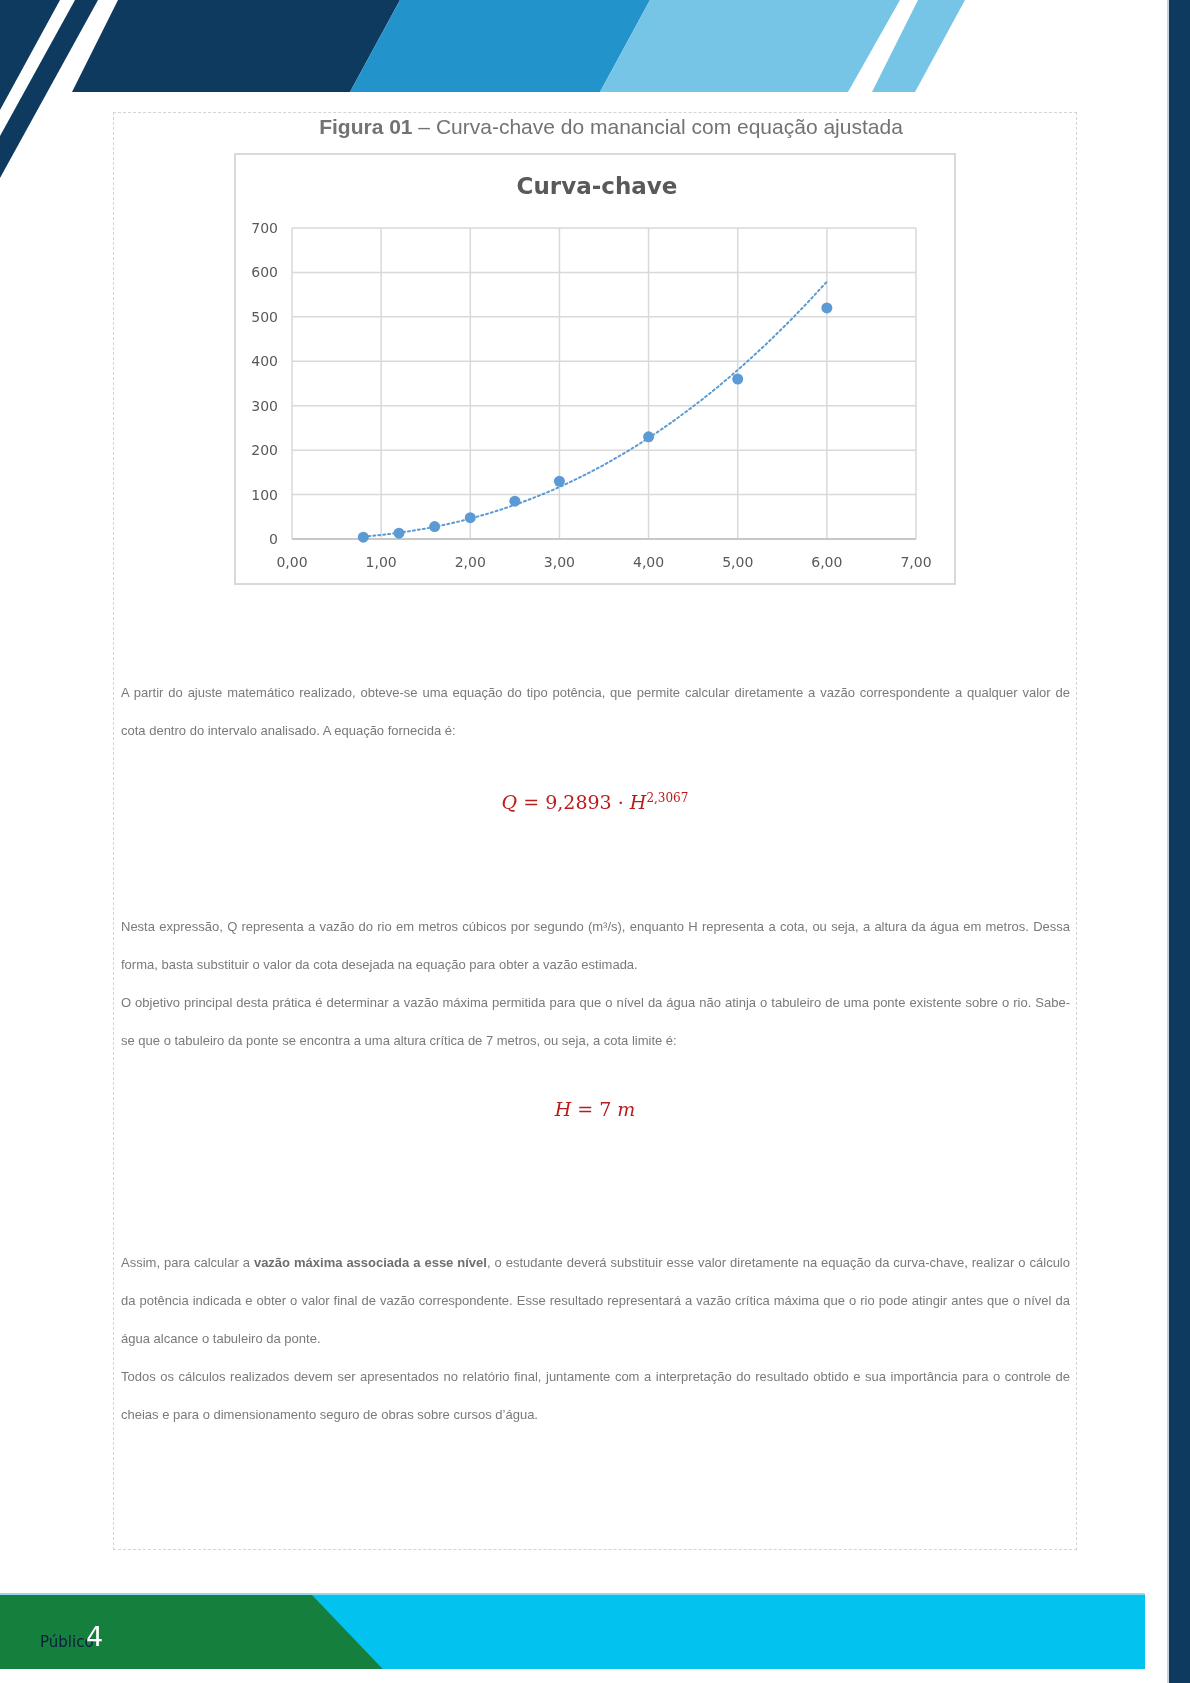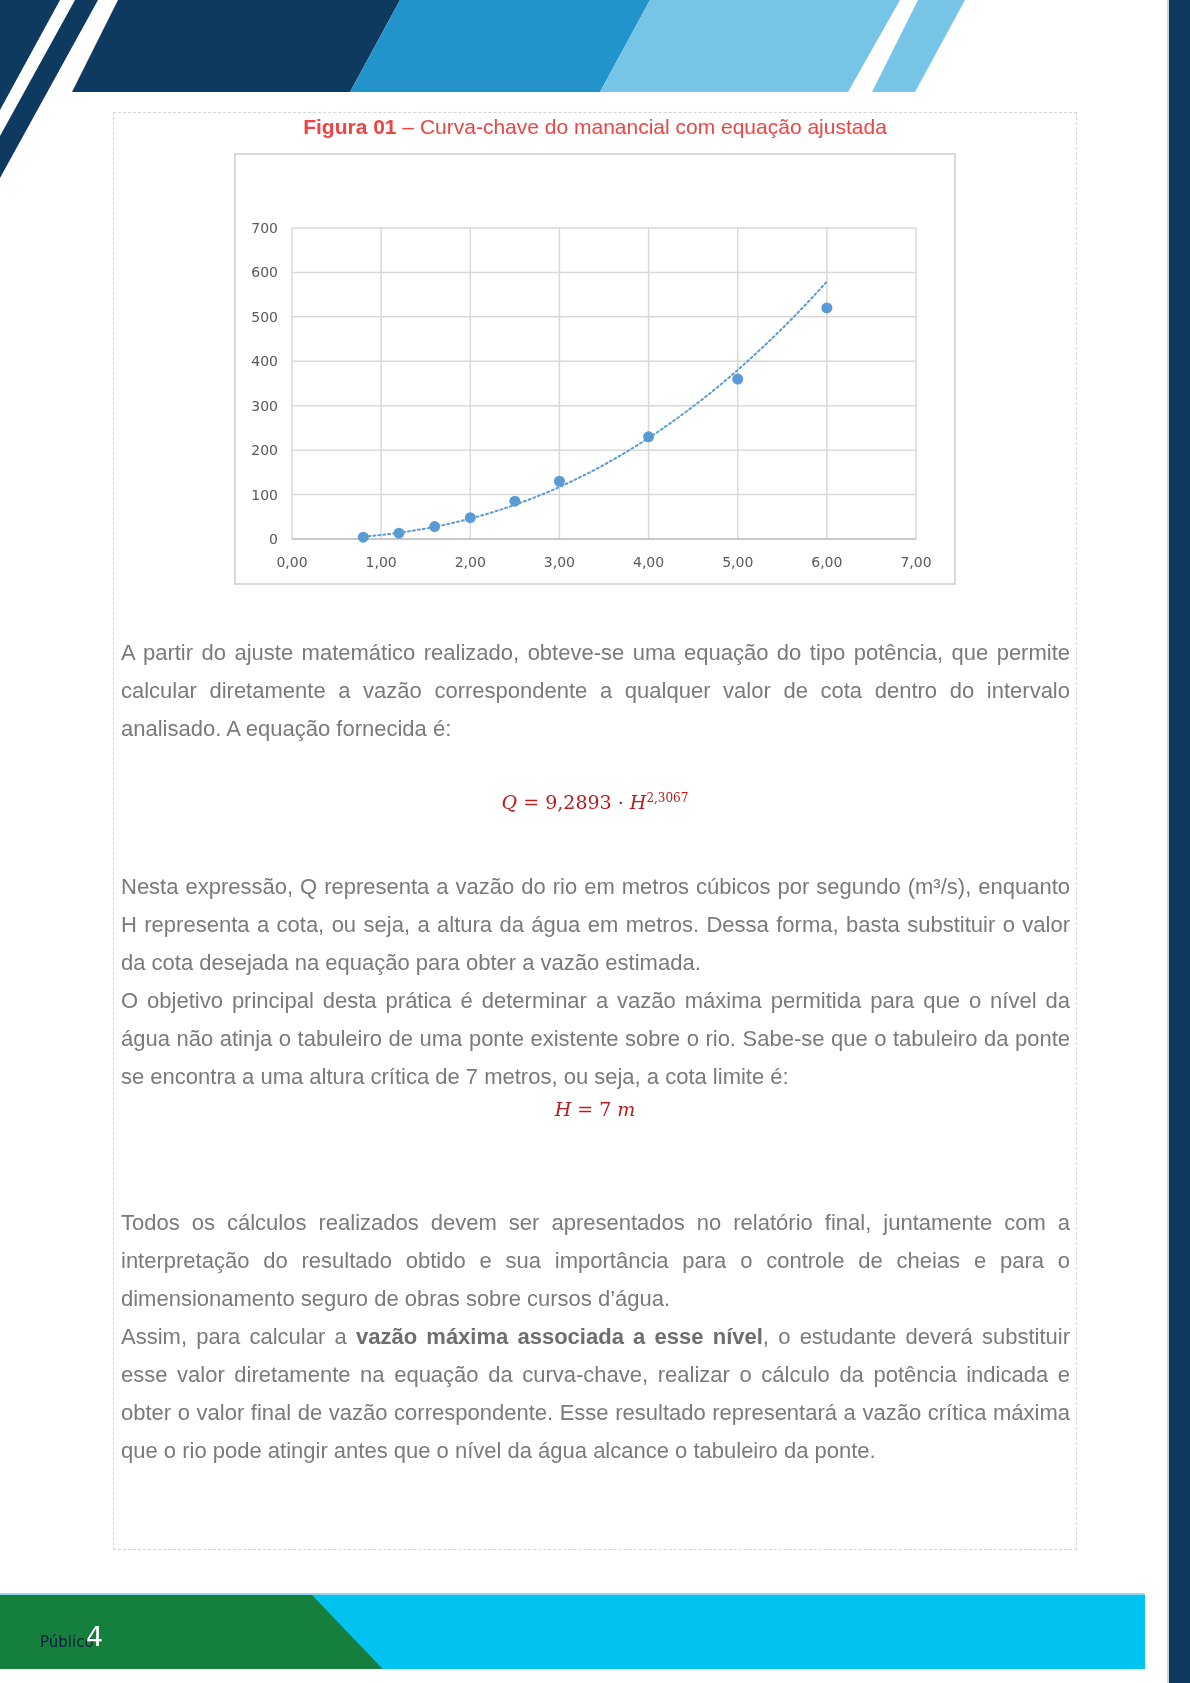--- a/index.html
+++ b/index.html
@@ -1,27 +1,27 @@
 <!DOCTYPE html>
 <html><head>
 <meta charset="utf-8">
 <style>
   html, body { margin: 0; padding: 0; }
   body { width: 1190px; height: 1683px; position: relative; background: #ffffff; overflow: hidden; font-family: "Liberation Sans", sans-serif; }
   .header-art { position: absolute; left: 0; top: 0; width: 1190px; height: 180px; }
   .right-bar { position: absolute; left: 1167px; top: 0; width: 23px; height: 1683px; background: #0f3a5f; border-left: 2px solid #c9d3dc; box-sizing: border-box; }
   .content-frame { position: absolute; left: 113px; top: 112px; width: 964px; height: 1438px; border: 1px dashed #d4d4d4; box-sizing: border-box; }
-  .fig-caption { position: absolute; left: 113px; top: 115px; width: 964px; text-align: center; font-size: 21px; color: #ef4444; }
+  .fig-caption { position: absolute; left: 129px; top: 115px; width: 964px; text-align: center; font-size: 21px; color: #737373; }
   .fig-caption b { font-weight: bold; }
   .chart-box { position: absolute; left: 234px; top: 153px; width: 722px; height: 432px; border: 2px solid #d9d9d9; box-sizing: border-box; background: #fff; }
   .chart-title { position: absolute; left: 0; top: 18px; width: 722px; text-align: center; font-size: 23px; font-weight: bold; color: #595959; font-family: "DejaVu Sans", sans-serif; }
   .trend-eq { position: absolute; left: 545px; top: 20px; width: 190px; text-align: center; font-family: "DejaVu Sans", sans-serif; font-size: 14px; color: #595959; line-height: 22px; }
   .trend-eq sup { font-size: 9px; }
   .chart-svg { position: absolute; left: 0; top: 0; }
-  .body-text { position: absolute; left: 121px; width: 949px; font-size: 22px; color: #7a7a7a; line-height: 38px; text-align: justify; }
+  .body-text { position: absolute; left: 121px; width: 949px; font-size: 13px; color: #7a7a7a; line-height: 38px; text-align: justify; margin-top: 40px; }
   .body-text p { margin: 0; }
   .body-text b { font-weight: bold; color: #6e6e6e; }
   .equation { position: absolute; left: 113px; width: 964px; text-align: center; font-family: "DejaVu Serif", serif; font-size: 19px; color: #b91c1c; }
   .equation i { font-style: italic; }
   .equation sup { font-size: 12px; }
   .footer { position: absolute; left: 0; top: 1593px; width: 1145px; height: 76px; background: #15803d; border-top: 2px solid #8fd8f2; box-sizing: border-box; overflow: hidden; }
   .footer-tri { position: absolute; left: 0; top: 0; }
   .footer-label { position: absolute; left: 40px; top: 38px; font-family: "DejaVu Sans", sans-serif; font-size: 15px; color: #0a1f3a; }
   .page-num { position: absolute; left: 86px; top: 26px; font-family: "DejaVu Sans", sans-serif; font-size: 27px; color: #ffffff; }
 </style>
@@ -87,42 +87,43 @@
       <circle cx="127.31428571428572" cy="382.22285714285715" r="5.5" fill="#5b9bd5"></circle>
       <circle cx="162.9714285714286" cy="378.2242857142857" r="5.5" fill="#5b9bd5"></circle>
       <circle cx="198.62857142857143" cy="371.56" r="5.5" fill="#5b9bd5"></circle>
       <circle cx="234.28571428571428" cy="362.6742857142857" r="5.5" fill="#5b9bd5"></circle>
       <circle cx="278.8571428571429" cy="346.23571428571427" r="5.5" fill="#5b9bd5"></circle>
       <circle cx="323.4285714285714" cy="326.24285714285713" r="5.5" fill="#5b9bd5"></circle>
       <circle cx="412.57142857142856" cy="281.8142857142857" r="5.5" fill="#5b9bd5"></circle>
       <circle cx="501.7142857142857" cy="224.05714285714288" r="5.5" fill="#5b9bd5"></circle>
       <circle cx="590.8571428571428" cy="152.97142857142856" r="5.5" fill="#5b9bd5"></circle>
     </svg>
+  <div class="chart-title">Curva-chave</div>
 </div>
 
 <div class="body-text" style="top:634px;">
   <p>A partir do ajuste matemático realizado, obteve-se uma equação do tipo potência, que permite calcular diretamente a vazão correspondente a qualquer valor de cota dentro do intervalo analisado. A equação fornecida é:</p>
 </div>
 
 <div class="equation" style="top:791px;">
   <i>Q</i><span> = 9,2893 · </span><i>H</i><sup>2,3067</sup>
 </div>
 
 <div class="body-text" style="top:868px;">
   <p>Nesta expressão, Q representa a vazão do rio em metros cúbicos por segundo (m³/s), enquanto H representa a cota, ou seja, a altura da água em metros. Dessa forma, basta substituir o valor da cota desejada na equação para obter a vazão estimada.</p>
   <p>O objetivo principal desta prática é determinar a vazão máxima permitida para que o nível da água não atinja o tabuleiro de uma ponte existente sobre o rio. Sabe-se que o tabuleiro da ponte se encontra a uma altura crítica de 7 metros, ou seja, a cota limite é:</p>
 </div>
 
 <div class="equation" style="top:1098px;">
   <i>H</i><span> = 7 </span><i>m</i>
 </div>
 
 <div class="body-text" style="top:1204px;">
+  <p><span>Assim, para calcular a </span><b>vazão máxima associada a esse nível</b><span>, o estudante deverá substituir esse valor diretamente na equação da curva-chave, realizar o cálculo da potência indicada e obter o valor final de vazão correspondente. Esse resultado representará a vazão crítica máxima que o rio pode atingir antes que o nível da água alcance o tabuleiro da ponte.</span></p>
   <p>Todos os cálculos realizados devem ser apresentados no relatório final, juntamente com a interpretação do resultado obtido e sua importância para o controle de cheias e para o dimensionamento seguro de obras sobre cursos d’água.</p>
-  <p><span>Assim, para calcular a </span><b>vazão máxima associada a esse nível</b><span>, o estudante deverá substituir esse valor diretamente na equação da curva-chave, realizar o cálculo da potência indicada e obter o valor final de vazão correspondente. Esse resultado representará a vazão crítica máxima que o rio pode atingir antes que o nível da água alcance o tabuleiro da ponte.</span></p>
 </div>
 
 <div class="footer">
   <svg class="footer-tri" width="1145" height="90">
     <polygon points="312,0 1145,0 1145,90 398,90" fill="#02c3f0"></polygon>
   </svg>
   <div class="footer-label">Público</div>
   <div class="page-num">4</div>
 </div>
 

